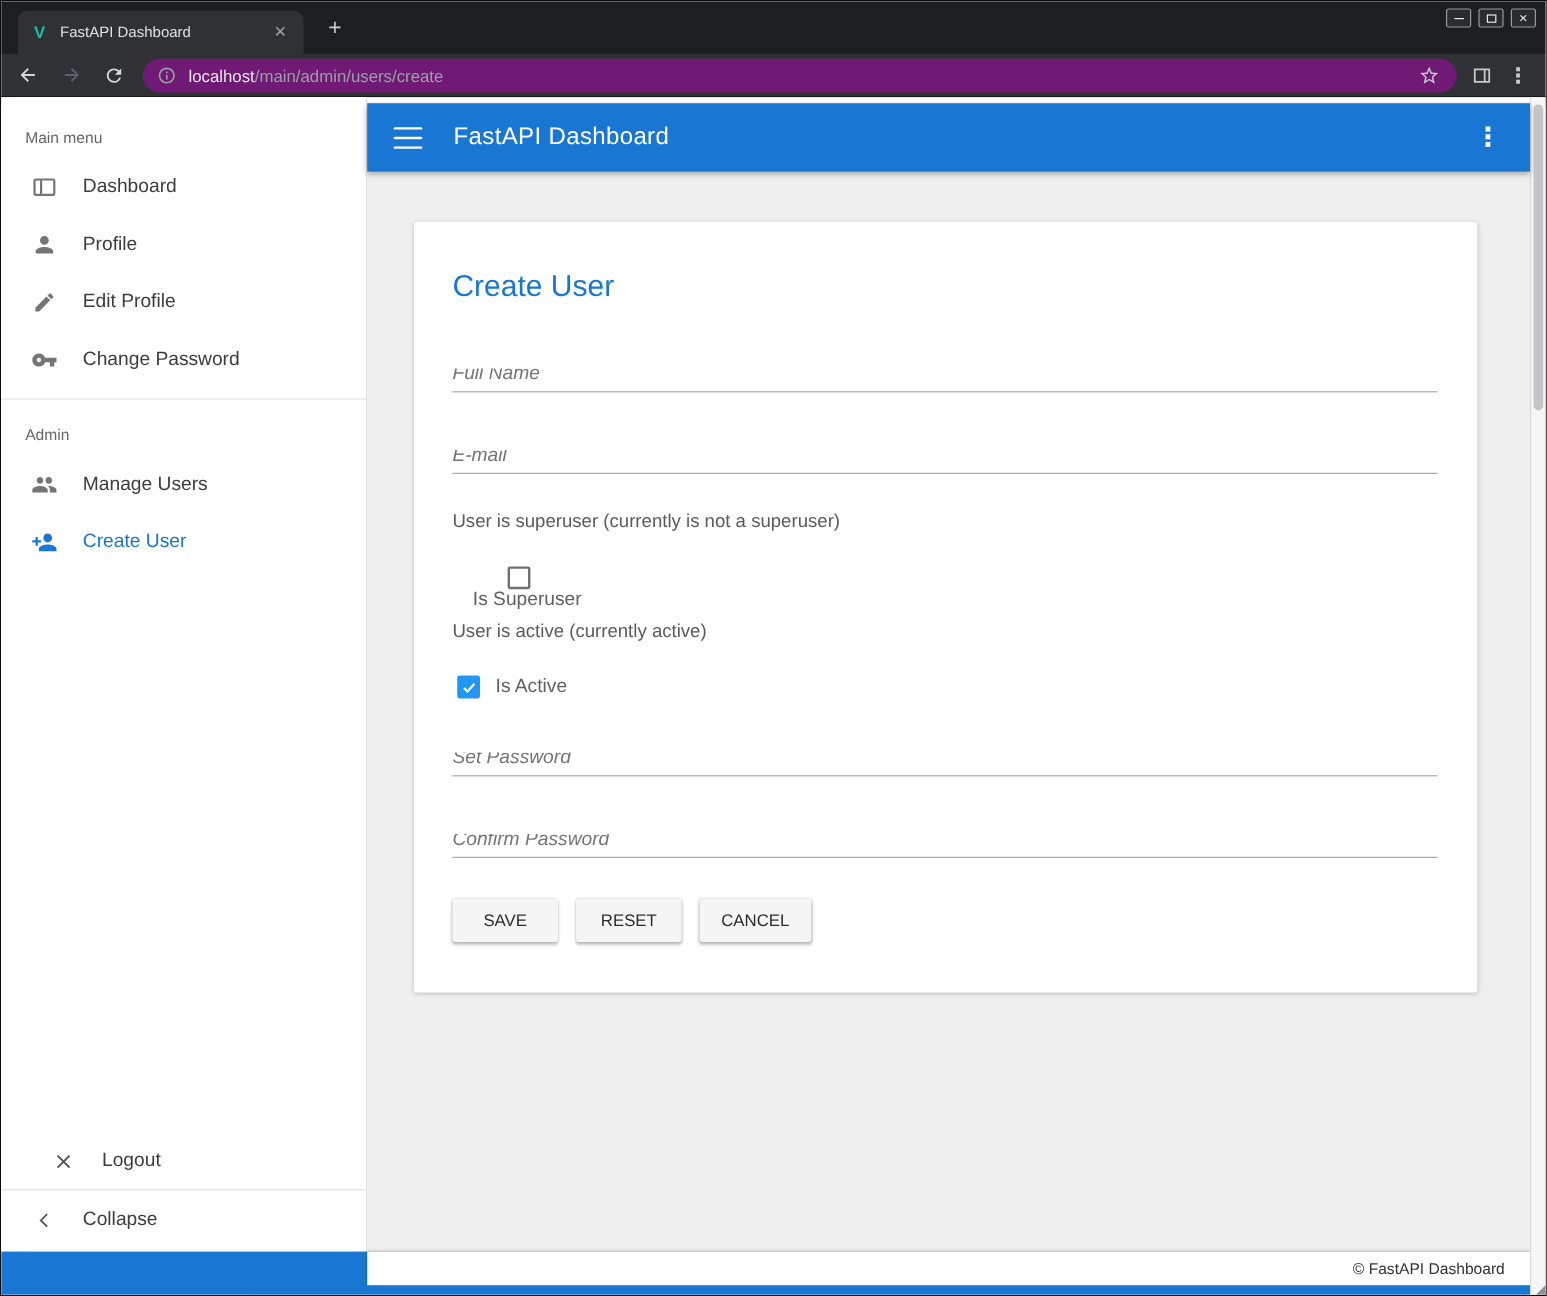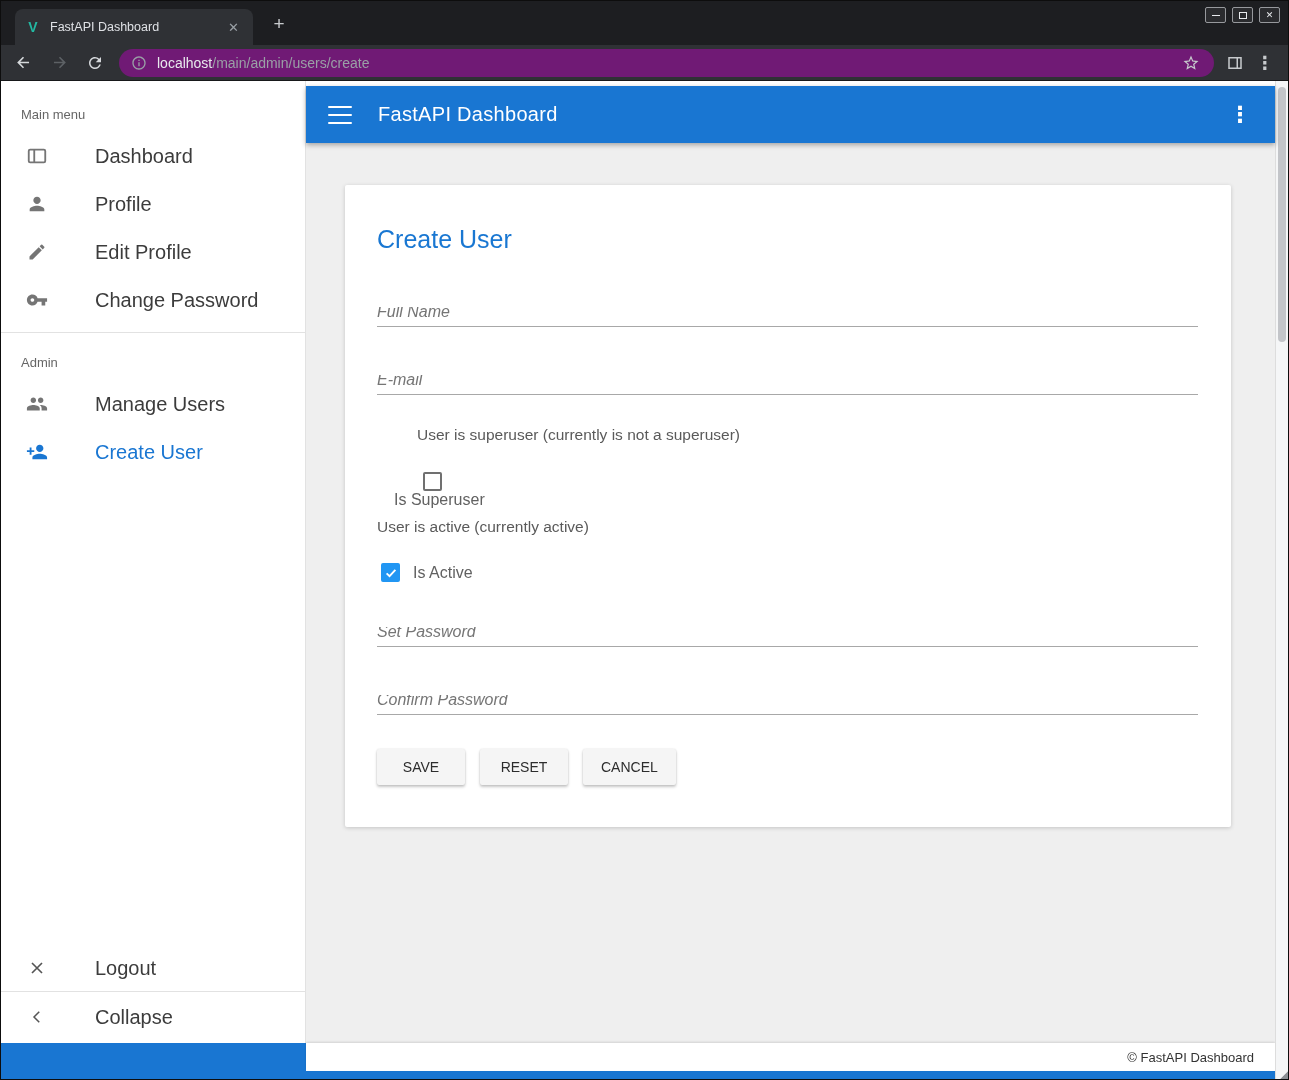--- a/index.html
+++ b/index.html
@@ -31,24 +31,24 @@
 
   
   .page { position:absolute; top:80px; left:0; right:0; bottom:0; background:#fff;border-radius:10px; }
 
   
   .sidebar { position:absolute; top:0; left:0; width:305px; bottom:36px; background:#fff; border-right:1px solid #e2e2e2; }
   .section-label { padding:26px 0 10px 20px; font-size:13px; color:#666; }
   .section-label.admin { padding-top:22px; }
   .side-row { height:48px; display:flex; align-items:center; padding-left:24px; cursor:pointer; }
   .side-icon { width:24px; height:24px; flex:0 0 24px; display:flex; align-items:center; justify-content:center; }
-  .side-label { margin-left:46px; font-size:20px; color:#3c3c3c; }
+  .side-label { margin-left:20px; font-size:16px; color:#3c3c3c; }
   .side-row.active .side-label { color:#1976d2; }
   .side-divider { border-top:1px solid #e2e2e2; margin-top:8px; }
-  .logout-row { position:absolute; left:0; right:0; bottom:51px; }
+  .logout-row { position:absolute; left:16px; right:0; bottom:51px; }
   .bottom-divider { position:absolute; left:0; right:0; bottom:51px; border-top:1px solid #e2e2e2; }
   .collapse-row { position:absolute; left:0; right:0; bottom:2px; }
 
   
   .appbar { position:absolute; top:5px; left:305px; right:13px; height:57px; background:#1976d2; box-shadow:0 2px 5px rgba(0,0,0,.32); display:flex; align-items:center; z-index:3; }
   .hamburger { width:24px; height:18px; margin-left:22px; display:flex; flex-direction:column; justify-content:space-between; cursor:pointer; }
   .hamburger span { display:block; height:2px; background:#fff; border-radius:1px; }
   .appbar-title { color:#fff; font-size:20px; font-weight:500; margin-left:26px; letter-spacing:.3px; }
   .appbar-spacer { flex:1; }
   .appbar-kebab { color:#fff; font-size:22px; font-weight:bold; margin-right:24px; cursor:pointer; line-height:1; }
@@ -57,21 +57,21 @@
   .content { position:absolute; top:62px; left:305px; right:13px; bottom:36px; background:#efefef; overflow:hidden; }
   .card { position:absolute; top:42px; left:39px; width:886px; height:642px; background:#fff; border-radius:2px; box-shadow:0 1px 4px rgba(0,0,0,.18); }
   .card-title { position:absolute; top:40px; left:32px; font-size:25px; color:#1977d2; }
   .mat-input { position:absolute; left:32px; right:33px; height:20px; border:none; border-bottom:1px solid #a8a8a8; background:transparent; font-size:16px; color:#737373; padding:0 0 10px 0; outline:none; font-family:inherit;font-style:italic; }
   .mat-input::placeholder { color:#757575; opacity:1; }
   .in-fullname { top:122px; }
   .in-email    { top:190px; }
   .in-password { top:442px; }
   .in-confirm  { top:510px; }
   .hint { position:absolute; left:32px; font-size:15.5px; color:#5a5a5a; }
-  .hint1 { top:241px;margin-left:40px; }
+  .hint1 { top:241px; }
   .hint2 { top:333px; }
   .cb-row { position:absolute; left:36px; display:flex; align-items:center; }
   .cb-row1 { top:287px;flex-direction:column; }
   .cb-row2 { top:378px; }
   .cb-box { width:19px; height:19px; border:2px solid #707070; border-radius:2px; background:#fff; cursor:pointer; }
   .cb-box.checked { border-color:#2196f3; background:#2196f3; display:flex; align-items:center; justify-content:center; }
   .cb-label { margin-left:13px; font-size:16px; color:#616161; cursor:pointer; }
   .btn-row { position:absolute; top:564px; left:32px; display:flex; gap:15px; }
   .btn { height:36px; min-width:88px; padding:0 18px; background:#f5f5f5; border:none; border-radius:2px; box-shadow:0 2px 3px rgba(0,0,0,.22),0 0 2px rgba(0,0,0,.12); font-size:14px; font-weight:500; color:#2d2d2d; font-family:inherit; cursor:pointer; }
 

